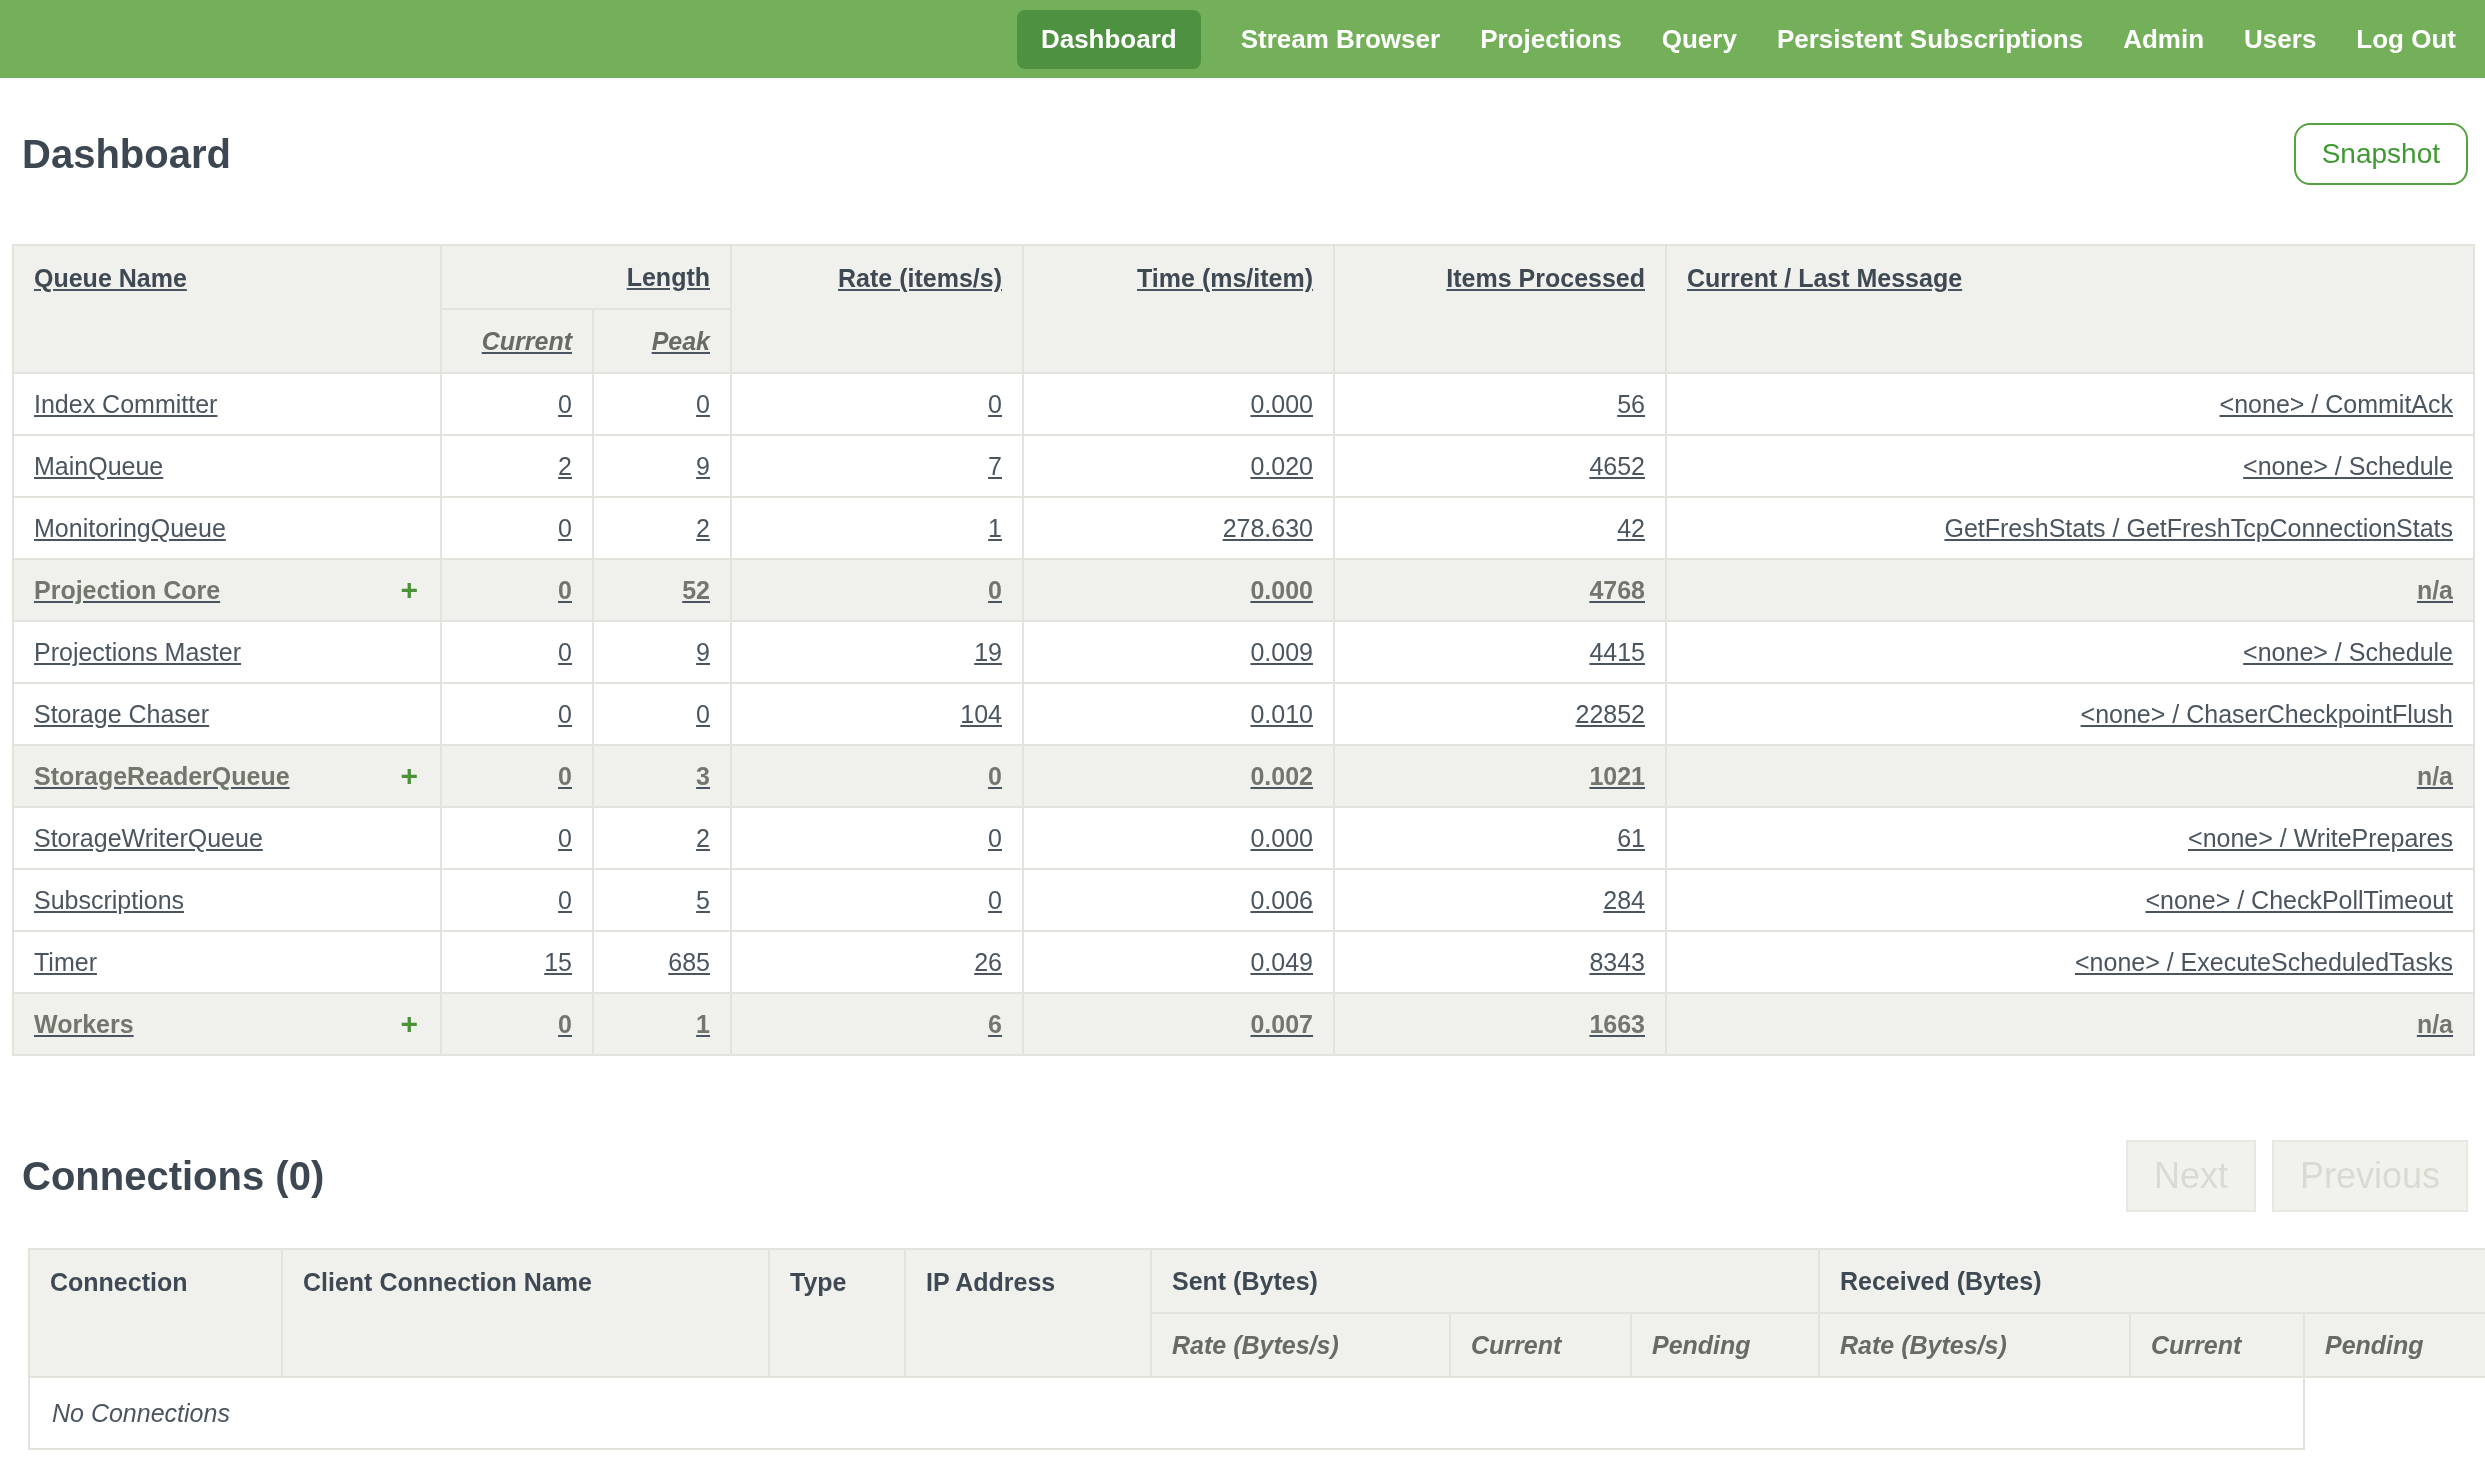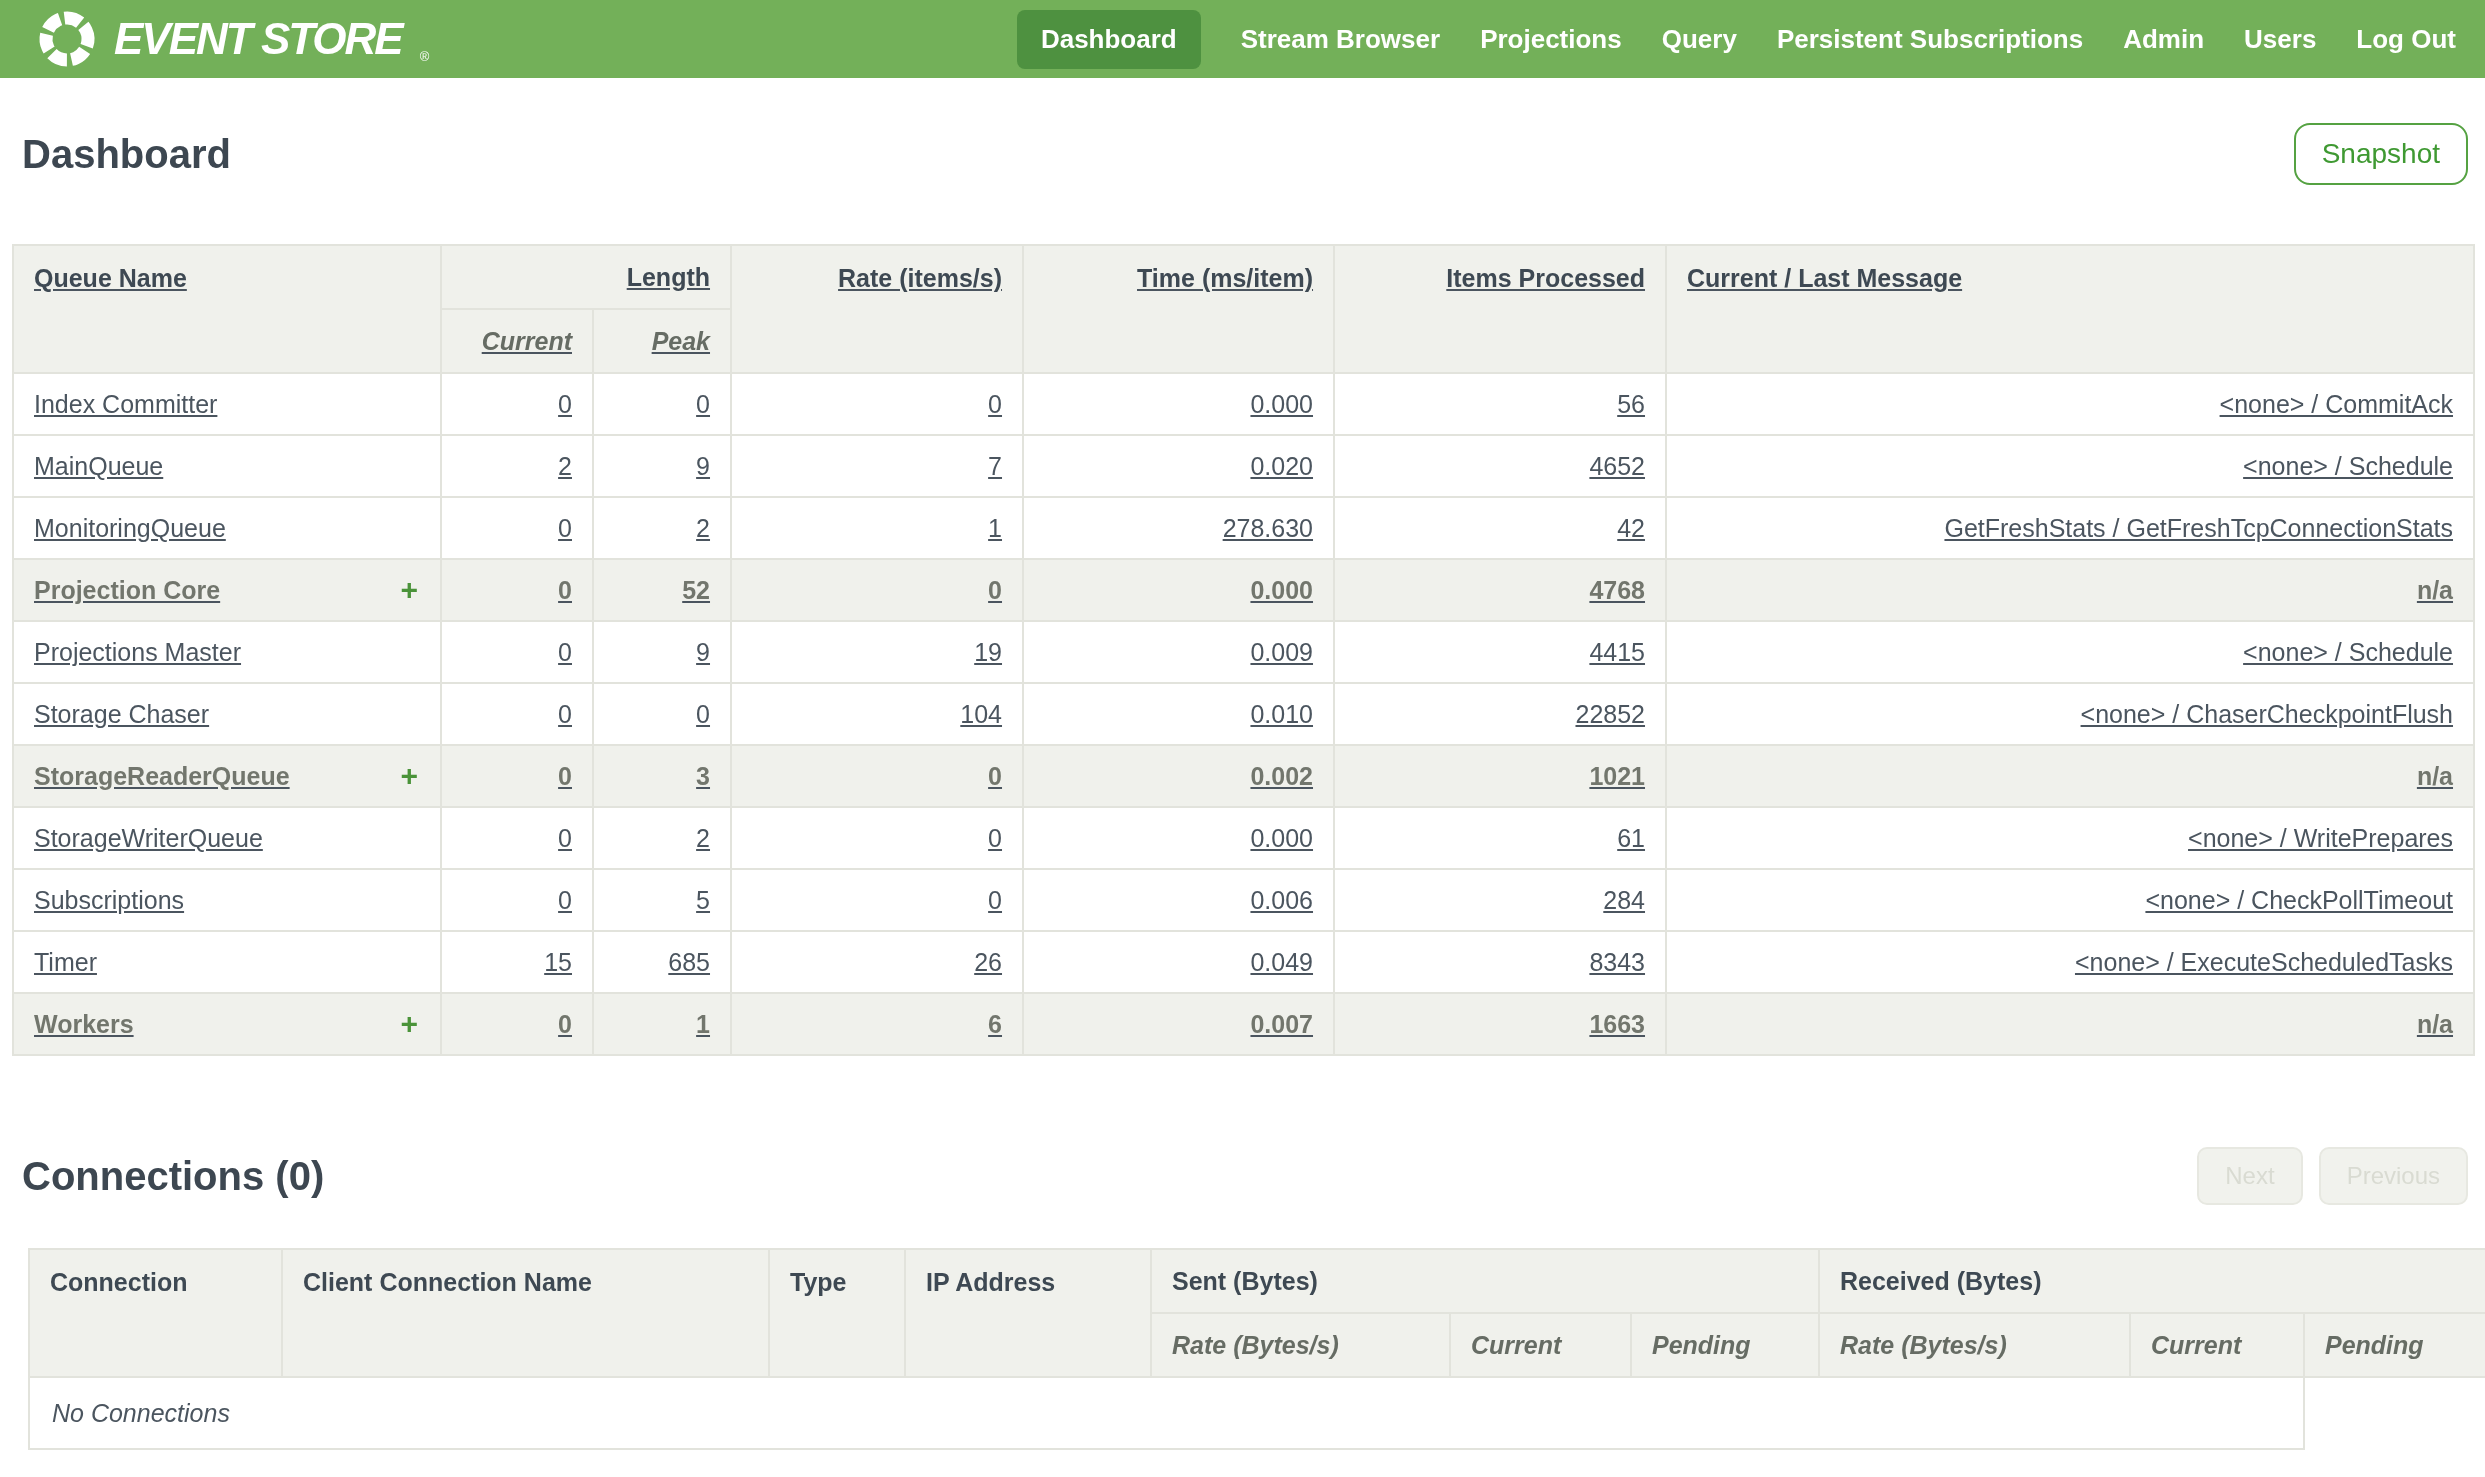--- a/index.html
+++ b/index.html
@@ -79,48 +79,39 @@
   
   .connections-header {
     display:flex; align-items:center; justify-content:space-between;
     margin: 88px 18px 0 22px; height: 64px;
   }
   .connections-title { font-size:40px; font-weight:bold; color:#3d4751; margin:0; }
   .pager { display:flex; gap:16px; }
   .btn-disabled {
     background:#f1f2ed; border:2px solid #e7e8e1; color:#d9dbd2;
     font-family:"Liberation Sans",sans-serif;
-    font-size:24px; padding:13px 26px; border-radius:10px; cursor:default;
+    font-size:36px; padding:13px 26px; border-radius:0; cursor:default;
   }
 
   .connections { width:2462px; margin: 40px 12px 0 28px; }
   .connections thead tr:first-child th { height:64px; }
   .connections thead tr:last-child th { height:64px; }
   .connections th[rowspan] { vertical-align:top; padding-top:18px; }
   .connections th.sub {
     font-style:italic; font-weight:600; color:#666c64; vertical-align:middle;
   }
   .connections td.empty {
     font-style:italic; color:#4b555f; height:72px; padding-left:22px;
   }
   .connections td.ghost { border:none; background:transparent; }
 </style>
 </head>
 <body>
 
 <div class="navbar">
-  <div class="brand">
-    <svg width="62" height="62" viewBox="0 0 62 62">
-      <g transform="rotate(-25 31 31)">
-        <circle cx="31" cy="31" r="21" fill="none" stroke="#ffffff" stroke-width="13" stroke-dasharray="16.5 4.5"></circle>
-      </g>
-    </svg>
-    <span class="brand-text">EVENT STORE</span>
-    <span class="brand-reg">®</span>
-  </div>
   <nav class="nav-menu">
       <a class="nav-item active">Dashboard</a>
       <a class="nav-item">Stream Browser</a>
       <a class="nav-item">Projections</a>
       <a class="nav-item">Query</a>
       <a class="nav-item">Persistent Subscriptions</a>
       <a class="nav-item">Admin</a>
       <a class="nav-item">Users</a>
       <a class="nav-item">Log Out</a>
     </nav>

